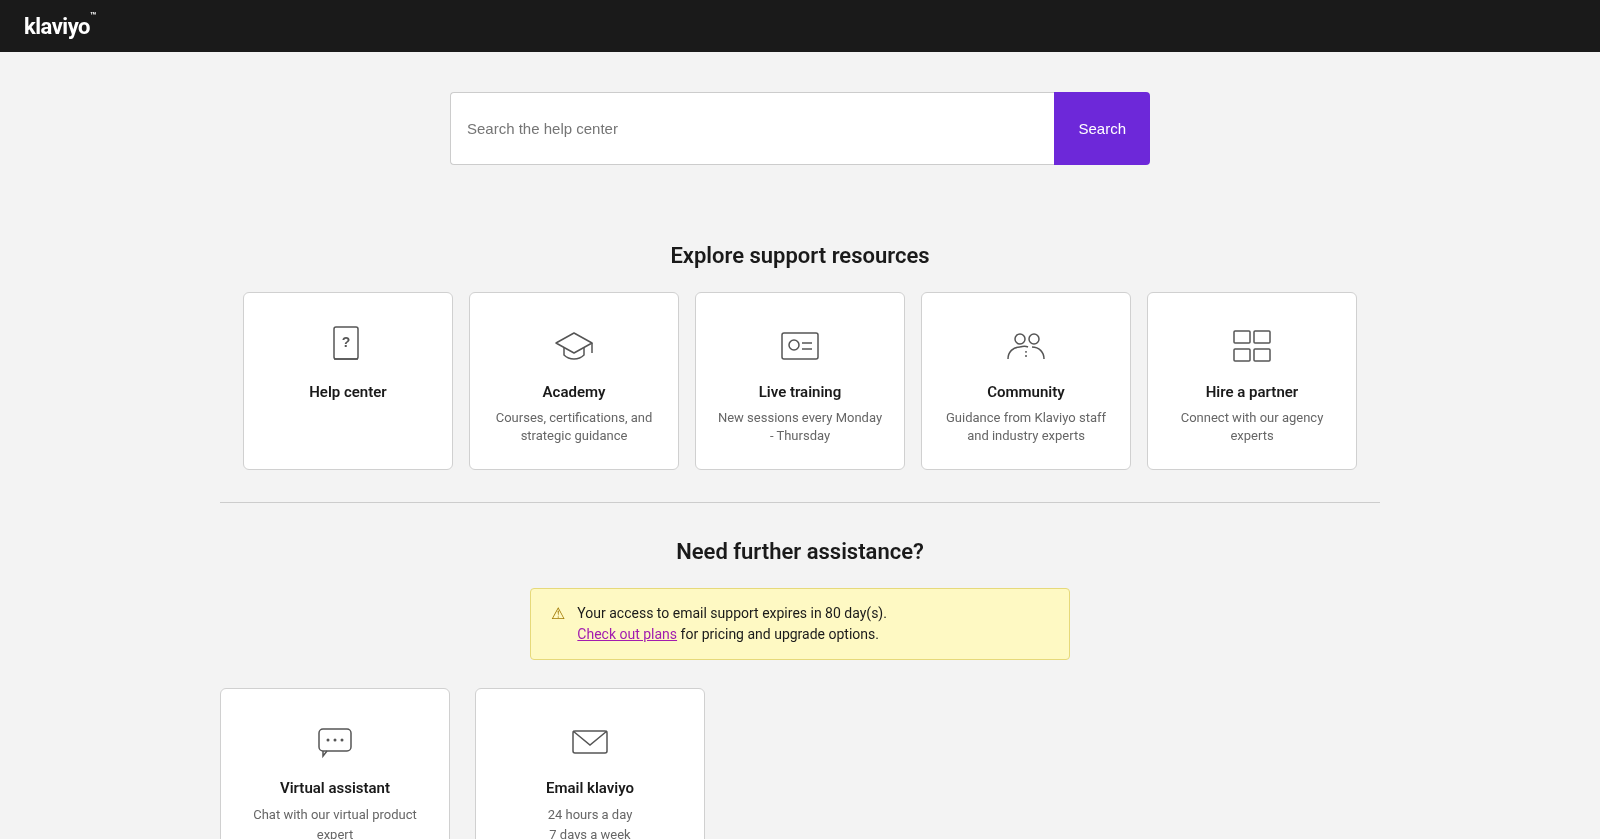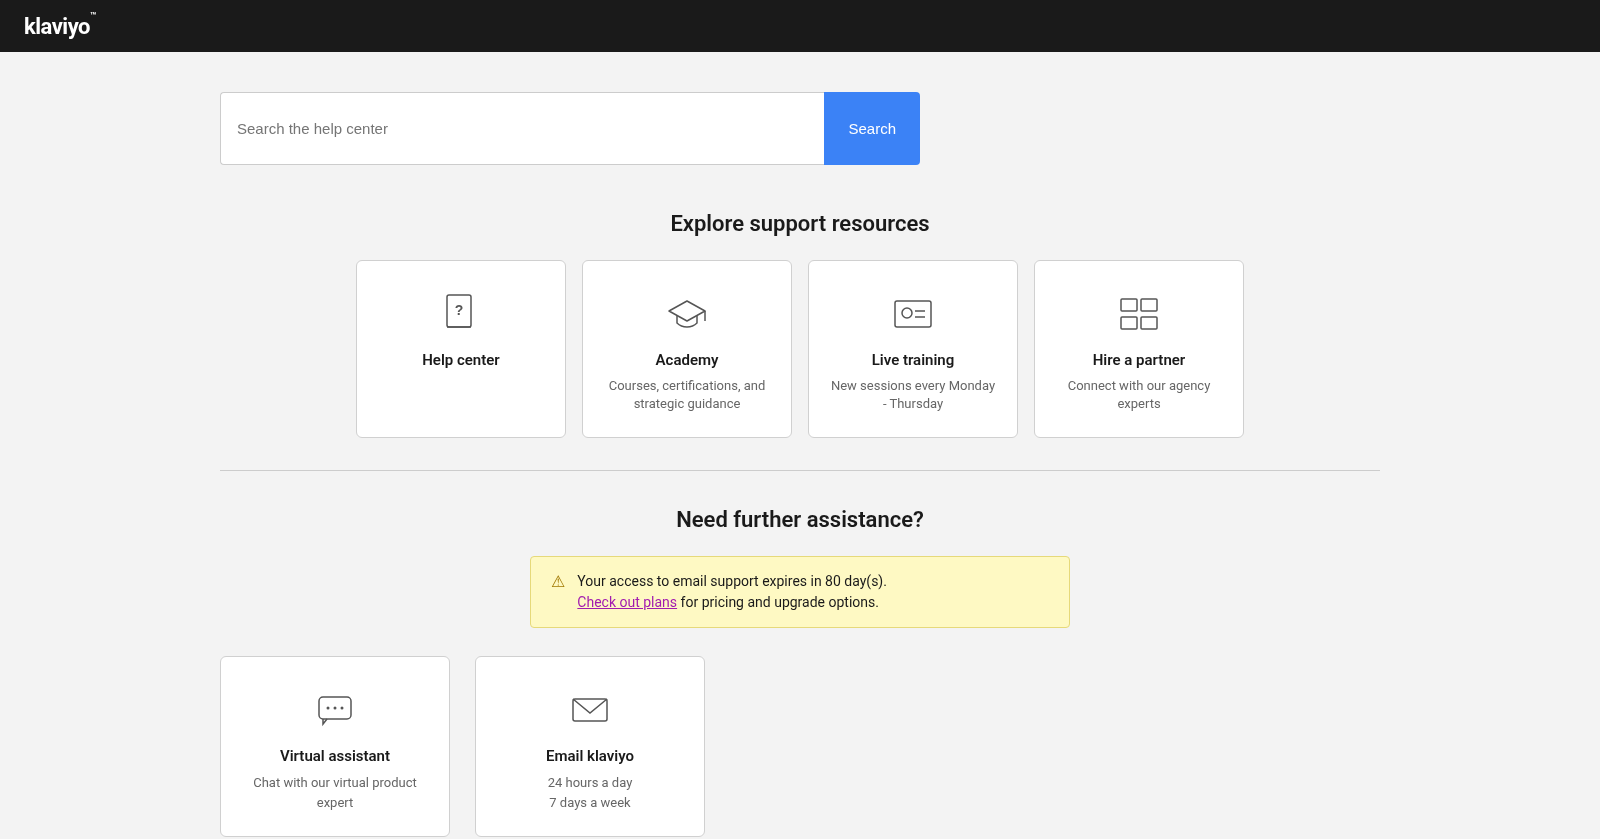--- a/index.html
+++ b/index.html
@@ -24,40 +24,41 @@
     
     .main {
       max-width: 1200px;
       margin: 0 auto;
       padding: 40px 20px 60px;
     }
 
     
     .search-section {
       display: flex;
-      margin-bottom: 46px;
+      justify-content: center;
+      margin-bottom: 78px;
     }
     .search-bar {
       display: flex;
       width: 700px;
     }
     .search-input {
       flex: 1;
       padding: 12px 16px;
       border: 1px solid #ccc;
       border-right: none;
       border-radius: 4px 0 0 4px;
       font-size: 15px;
       background: #fff;
       outline: none;
       color: #555;
     }
     .search-btn {
       padding: 28px 24px;
-      background: #3b82f6;
+      background: #6d28d9;
       color: #fff;
       border: none;
       border-radius: 0 4px 4px 0;
       font-size: 15px;
       cursor: pointer;
       font-weight: 500;
     }
 
     
     .section-title {
@@ -256,20 +257,34 @@
           <rect x="4" y="10" width="36" height="26" rx="2"></rect>
           <circle cx="16" cy="22" r="5"></circle>
           <line x1="24" y1="20" x2="34" y2="20"></line>
           <line x1="24" y1="26" x2="34" y2="26"></line>
         </svg>
       </div>
       <div class="card-title">Live training</div>
       <div class="card-desc">New sessions every Monday - Thursday</div>
     </div>
 
+    <div class="resource-card">
+      <div class="card-icon">
+        <svg viewBox="0 0 44 44" xmlns="http://www.w3.org/2000/svg">
+          <circle cx="16" cy="16" r="5"></circle>
+          <circle cx="30" cy="16" r="5"></circle>
+          <path d="M4 36 c0-7 5-12 12-12"></path>
+          <path d="M28 24 c7 0 12 5 12 12"></path>
+          <path d="M16 24 c3-1 6-1 8 0"></path>
+          <path d="M22 28 c0 2 0 5 0 8" stroke-dasharray="2,2"></path>
+        </svg>
+      </div>
+      <div class="card-title">Community</div>
+      <div class="card-desc">Guidance from Klaviyo staff and industry experts</div>
+    </div>
 
     <div class="resource-card">
       <div class="card-icon">
         <svg viewBox="0 0 44 44" xmlns="http://www.w3.org/2000/svg">
           <rect x="4" y="8" width="16" height="12" rx="1"></rect>
           <rect x="24" y="8" width="16" height="12" rx="1"></rect>
           <rect x="4" y="26" width="16" height="12" rx="1"></rect>
           <rect x="24" y="26" width="16" height="12" rx="1"></rect>
         </svg>
       </div>

